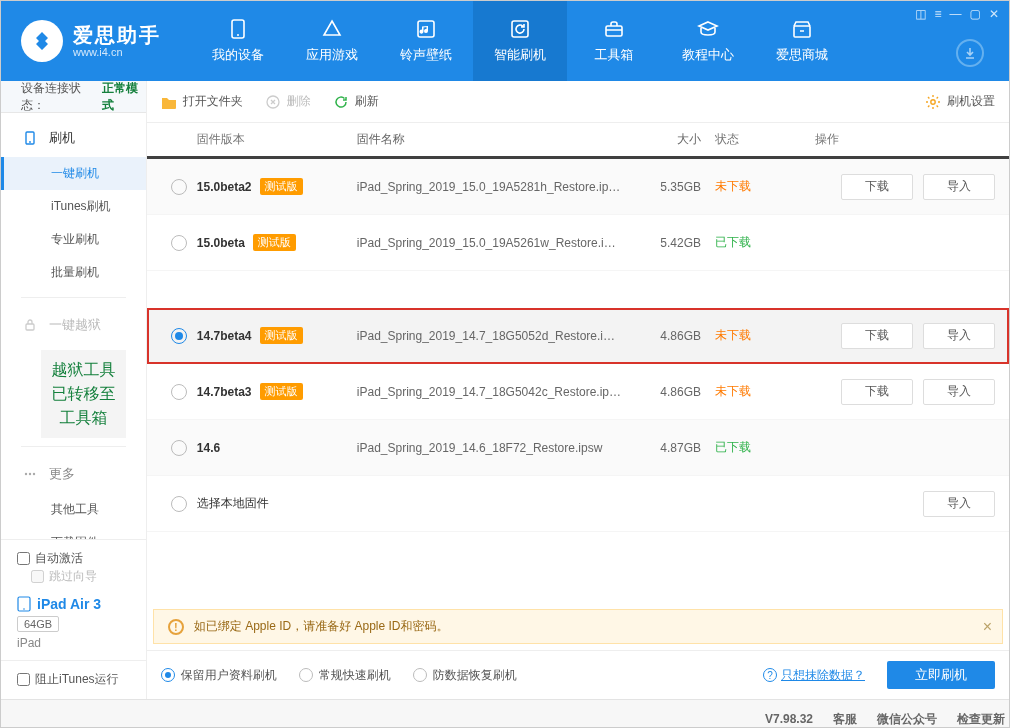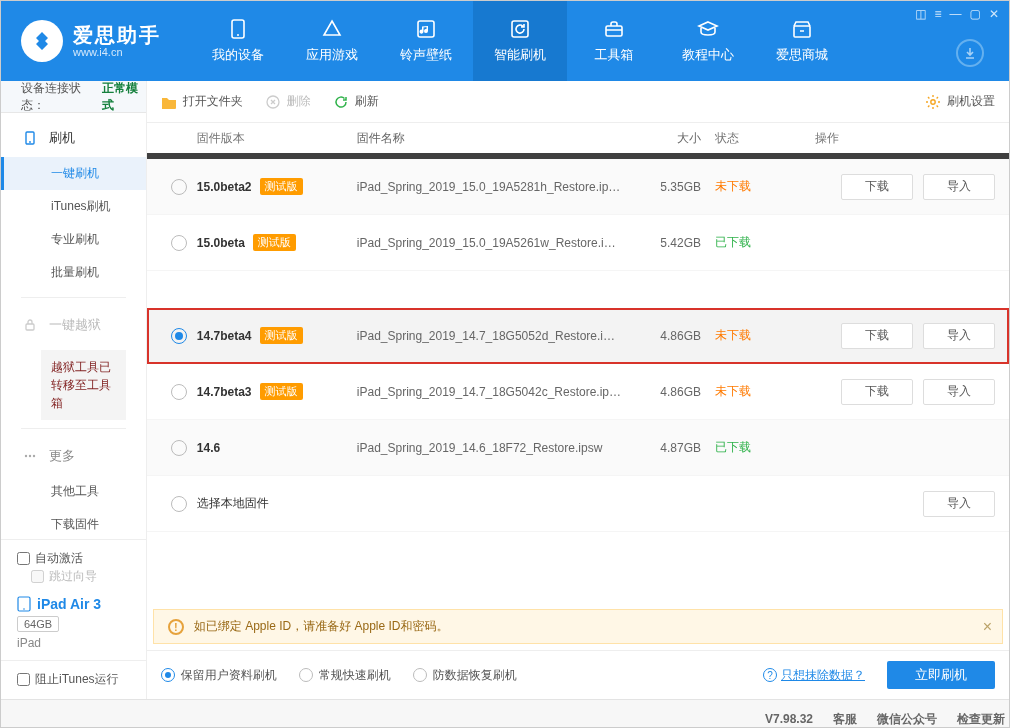--- a/index.html
+++ b/index.html
@@ -26,21 +26,21 @@
 
 
 .main { display: flex; height: calc(100% - 80px - 28px); }
 .sidebar { width: 190px; border-right: 1px solid #eee; display: flex; flex-direction: column; background: #fff; }
 .sidebar .menu { padding-top: 6px; overflow-y: auto; }
 .menu-sect { padding: 0 0; }
 .menu-head { display: flex; align-items: center; padding: 10px 20px; color: #333; font-size: 13px; cursor: pointer; }
 .menu-head .icon { width: 18px; height: 18px; margin-right: 10px; display: flex; align-items: center; justify-content: center; }
 .menu-sub { padding: 8px 20px 8px 50px; color: #555; font-size: 12px; cursor: pointer; }
 .menu-sub.active { background: #eaf2fb; color: #1f89e7; border-left: 3px solid #1f89e7; padding-left: 47px; }
-.menu-note { margin: 6px 20px 6px 40px; background: #f4f4f4; padding: 8px 10px; color: #7f1d1d; font-size: 12px; line-height: 1.5; }
+.menu-note { margin: 6px 20px 6px 40px; background: #f4f4f4; padding: 8px 10px; color: #15803d; font-size: 16px; line-height: 1.5; text-align: center; }
 .menu-div { margin: 8px 20px; border: none; border-top: 1px solid #eee; }
 
 .sidebar-bottom { margin-top: auto; border-top: 1px solid #eee; padding: 10px 16px; }
 .cb { display: inline-flex; align-items: center; gap: 5px; color: #555; font-size: 12px; cursor: pointer; }
 .cb input { width: 13px; height: 13px; }
 .device-card { margin-top: 10px; }
 .device-name { color: #1f89e7; font-weight: 600; font-size: 14px; }
 .device-badge { display: inline-block; border: 1px solid #ccc; color: #666; padding: 1px 6px; font-size: 11px; border-radius: 2px; margin-top: 4px; }
 .device-type { color: #888; font-size: 12px; margin-top: 4px; }
 .block-itunes { border-top: 1px solid #eee; padding: 10px 16px; }
@@ -49,21 +49,21 @@
 .content { flex: 1; display: flex; flex-direction: column; }
 .toolbar { height: 42px; display: flex; align-items: center; padding: 0 14px; border-bottom: 1px solid #eee; }
 .toolbar .tbtn { display: flex; align-items: center; gap: 6px; margin-right: 22px; color: #555; cursor: pointer; }
 .toolbar .tbtn.disabled { color: #bbb; cursor: default; }
 .tbtn .pic { width: 16px; height: 16px; display: flex; align-items: center; justify-content: center; }
 .toolbar .spacer { flex: 1; }
 .toolbar .settings { color: #555; display: flex; align-items: center; gap: 6px; cursor: pointer; }
 
 .table { flex: 1; overflow: auto; }
 .thead, .trow { display: flex; align-items: center; padding: 0 14px; }
-.thead { height: 36px; color: #777; font-size: 12px; border-bottom: 6px solid #404040; }
+.thead { height: 36px; color: #777; font-size: 12px; border-bottom: 3px solid #404040; }
 .col-radio { width: 36px; display: flex; justify-content: center; }
 .col-ver { width: 160px; display: flex; align-items: center; gap: 8px; padding-right: 8px; }
 .col-name { flex: 1; color: #666; overflow: hidden; text-overflow: ellipsis; white-space: nowrap; padding-right: 14px; }
 .col-size { width: 80px; text-align: right; color: #666; padding-right: 14px; }
 .col-status { width: 100px; }
 .col-ops { width: 180px; display: flex; gap: 10px; justify-content: flex-end; }
 .trow { height: 56px; border-bottom: 1px solid #f5f5f5; }
 .trow.alt { background: #fafafa; }
 .trow.sel { background: #f3f3f3; outline: 2px solid #d8332a; outline-offset: -2px; margin-top: 37px; }
 .radio { width: 16px; height: 16px; border: 1px solid #bbb; border-radius: 50%; display: inline-block; position: relative; }

